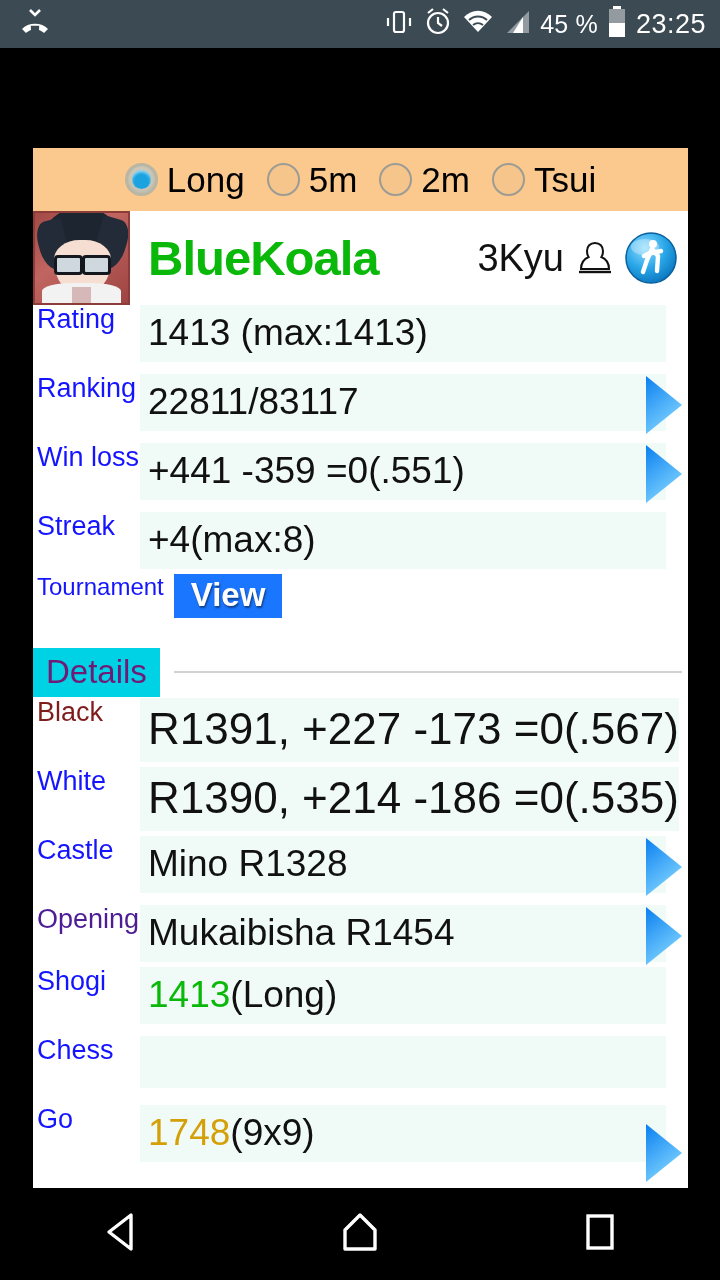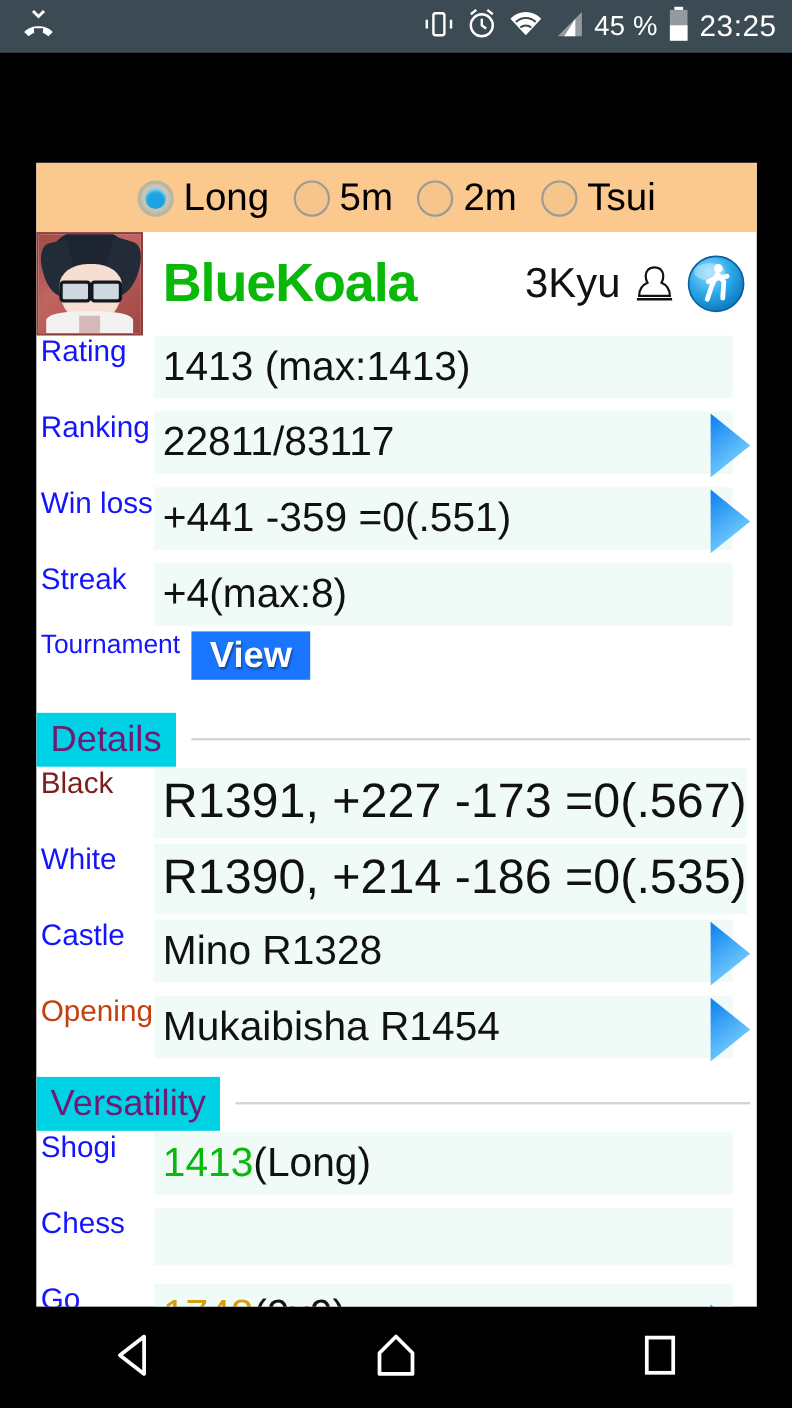--- a/index.html
+++ b/index.html
@@ -28,21 +28,21 @@
     position: absolute; left: 33px; top: 148px;
     width: 655px; height: 1040px;
     background: #fff; overflow: hidden;
   }
 
   
   .radiorow {
     height: 63px; background: #fbc88e;
     display: flex; align-items: center; justify-content: center; gap: 0;
   }
-  .radio-opt { display: flex; align-items: flex-end; gap: 9px; padding: 0 11px; }
+  .radio-opt { display: flex; align-items: center; gap: 9px; padding: 0 11px; }
   .radio-mark {
     width: 33px; height: 33px; border-radius: 50%;
     border: 2px solid #9c9c94; display: flex; align-items: center;
     justify-content: center; background: #f6c58b;
   }
   .radio-mark.on {
     border: 3px solid #b9b6a4;
     background: radial-gradient(circle at 50% 45%, #d8d6c7 0%, #c9c6b6 55%, #b1aea0 100%);
   }
   .radio-dot { width: 19px; height: 19px; border-radius: 50%; background: #1aa3e0;
@@ -304,33 +304,29 @@
       <div class="val" style="background: rgb(240, 251, 247);">Mino R1328</div>
       <span class="arrowwrap">
         <svg width="40" height="62" viewBox="0 0 40 62">
           <path d="M2 2 L38 31 L2 60 Z" fill="url(#ag1)"></path>
         </svg>
       </span>
     </div>
     <div class="row-gap"></div>
 
     <div class="row row-rating">
-      <div class="lbl s18" style="color: #c2410c;">Opening</div>
+      <div class="lbl s18" style="color: #4c1d95;">Opening</div>
       <div class="val" style="background: rgb(240, 251, 247);">Mukaibisha R1454</div>
       <span class="arrowwrap">
         <svg width="40" height="62" viewBox="0 0 40 62">
           <path d="M2 2 L38 31 L2 60 Z" fill="url(#ag1)"></path>
         </svg>
       </span>
     </div>
 
-    <div class="section">
-      <span class="sec-chip" style="background: rgb(0, 210, 230);">Versatility</span>
-      <span class="sec-rule"></span>
-    </div>
 
     <div class="row row-rating">
       <div class="lbl s18" style="color: rgb(20, 20, 255);">Shogi</div>
       <div class="val" style="background: rgb(240, 251, 247);">
         <span style="color: rgb(10, 184, 10);">1413</span><span>(Long)</span>
       </div>
     </div>
     <div class="row-gap"></div>
 
     <div class="row row-rating">

